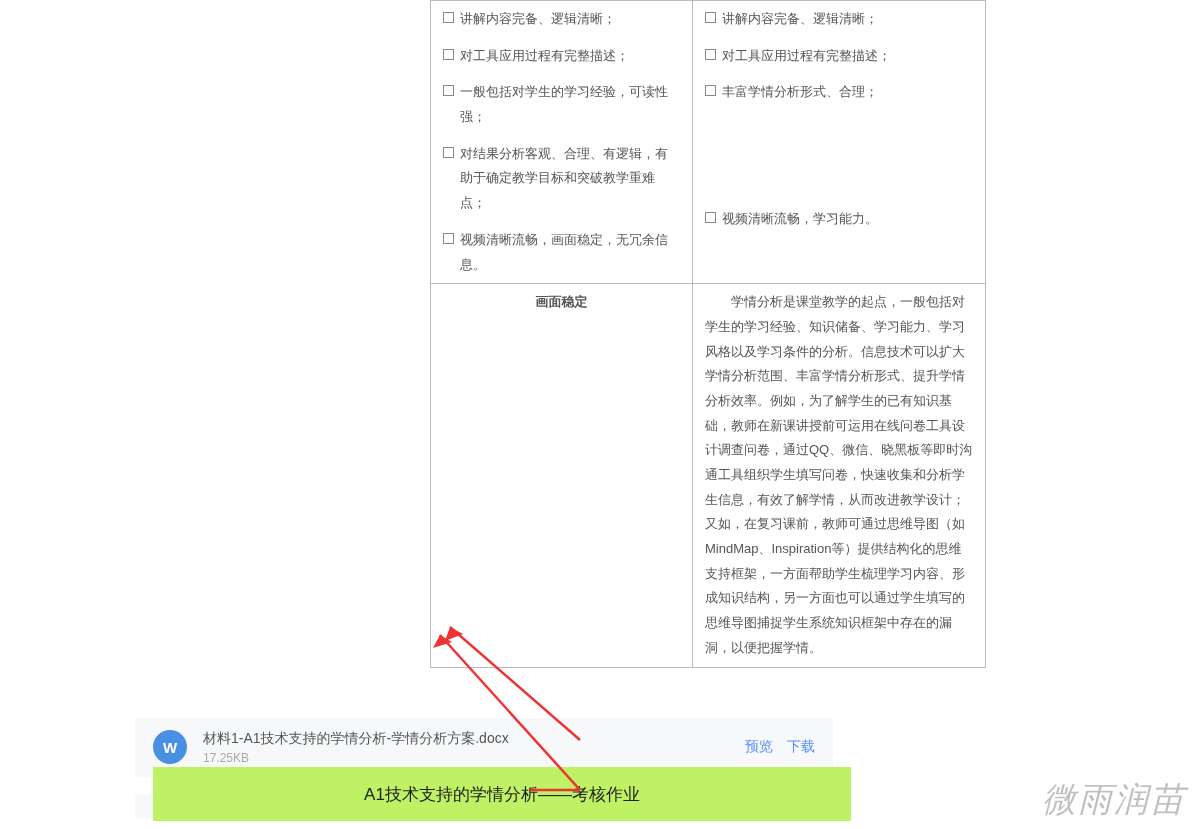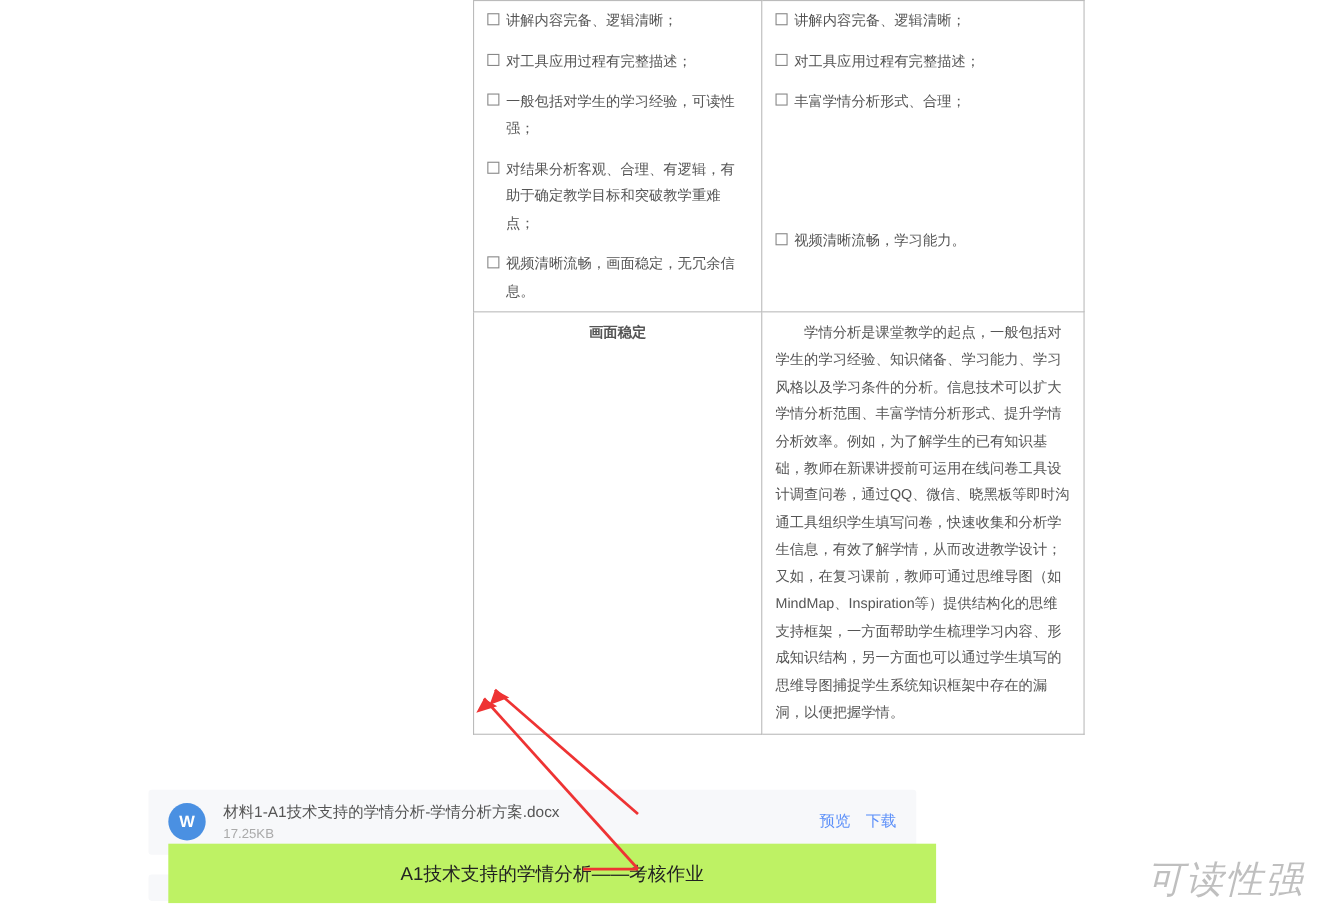--- a/index.html
+++ b/index.html
@@ -229,13 +229,13 @@
     </defs>
   <line x1="60" y1="15" x2="200" y2="170" stroke="#e33" stroke-width="2.5"></line>
   <line x1="200" y1="170" x2="150" y2="170" stroke="#e33" stroke-width="2.5" marker-start=""></line>
   <path d="M60,15 L53,28 L72,22 Z" fill="#e33"></path>
 </svg>
 <svg class="arrow-svg" style="left:430px; top:615px;" width="170" height="140">
   <line x1="20" y1="12" x2="150" y2="125" stroke="#e33" stroke-width="2.5"></line>
   <path d="M20,12 L15,26 L33,19 Z" fill="#e33"></path>
 </svg>
 
-<div class="watermark">可读性强</div>
+<div class="watermark">微雨润苗</div>
 
 </body></html>

